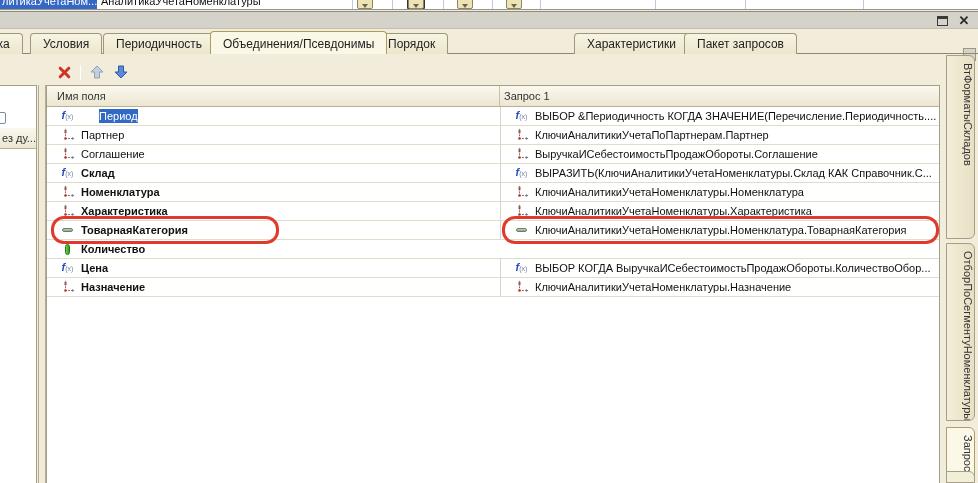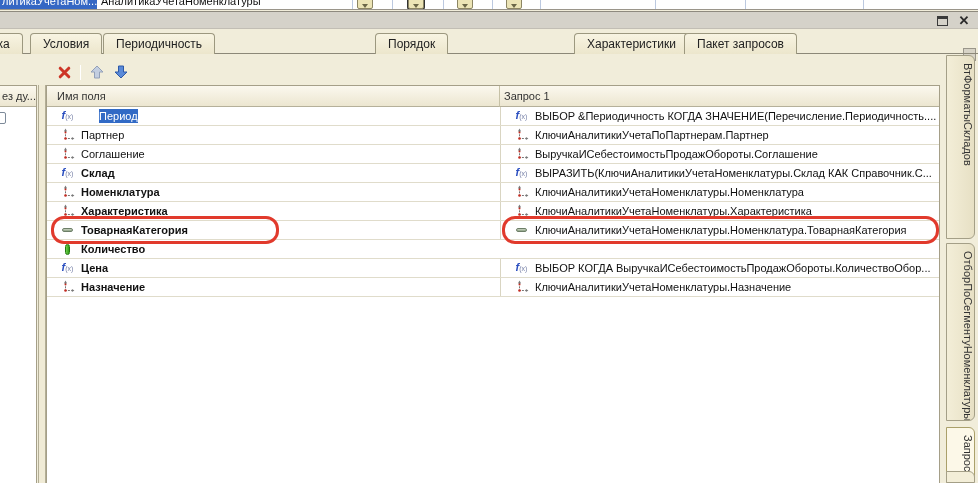--- a/index.html
+++ b/index.html
@@ -73,21 +73,21 @@
   
   #left-panel {
     position:absolute; left:0; top:85px; width:37px; height:398px;
     background:#fff; border-top:1px solid #a59f88; border-right:1px solid #a59f88; overflow:hidden;
   }
   .grid-header {
     height:21px; background:linear-gradient(#fbf8ee,#ece6d0);
     border-bottom:1px solid #b5b09a; color:#333;
     display:flex; align-items:center; white-space:nowrap; overflow:hidden;
   }
-  #left-panel .grid-header { padding-left:2px; }
+  #left-panel .grid-header { padding-left:2px;margin-top:42px; }
   #nodup-check {
     position:absolute; left:-6px; top:26px; width:12px; height:12px;
     border:1px solid #7d8a99; border-radius:2px; background:#fff;
   }
   #splitter {
     position:absolute; left:38px; top:85px; width:8px; height:398px;
     background:#f0ebd6; border-left:1px solid #b3ae96; border-right:1px solid #b3ae96;
   }
 
   
@@ -179,20 +179,21 @@
 <div id="titlebar">
   <div id="btn-max"></div>
   <div id="btn-close">✕</div>
 </div>
 
 <div id="tabstrip">
   <div id="tab-underline"></div>
   <div class="tab" style="left:-22px">вка</div>
   <div class="tab" style="left:30px">Условия</div>
   <div class="tab" style="left:103px">Периодичность</div>
+  <div class="tab active" style="left:210px">Объединения/Псевдонимы</div>
   <div class="tab" style="left:375px">Порядок</div>
   <div class="tab" style="left:574px">Характеристики</div>
   <div class="tab" style="left:684px">Пакет запросов</div>
 </div>
 
 <div id="toolbar">
   <div class="toolbtn">
     <svg width="15" height="15" viewBox="0 0 15 15">
       <path d="M3.2 3.2 L11.8 11.8 M11.8 3.2 L3.2 11.8" stroke="#cd3526" stroke-width="3" stroke-linecap="round" fill="none"></path>
     </svg>

